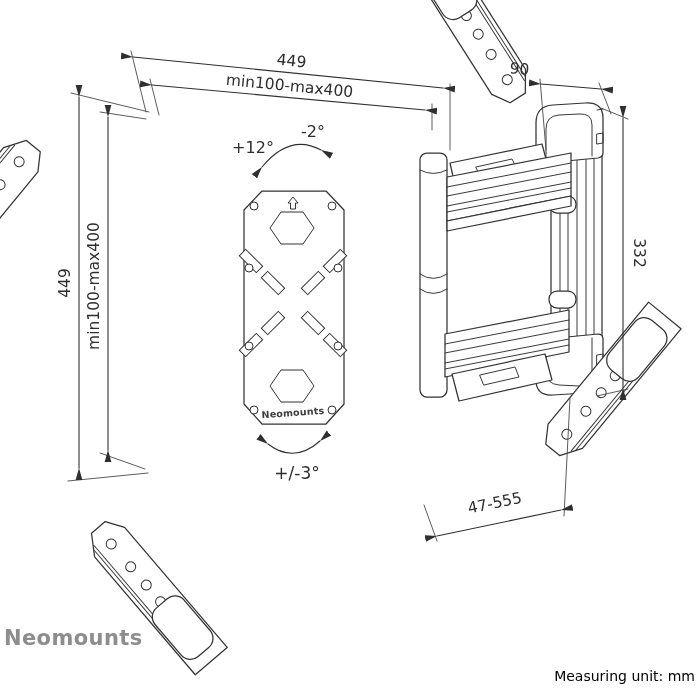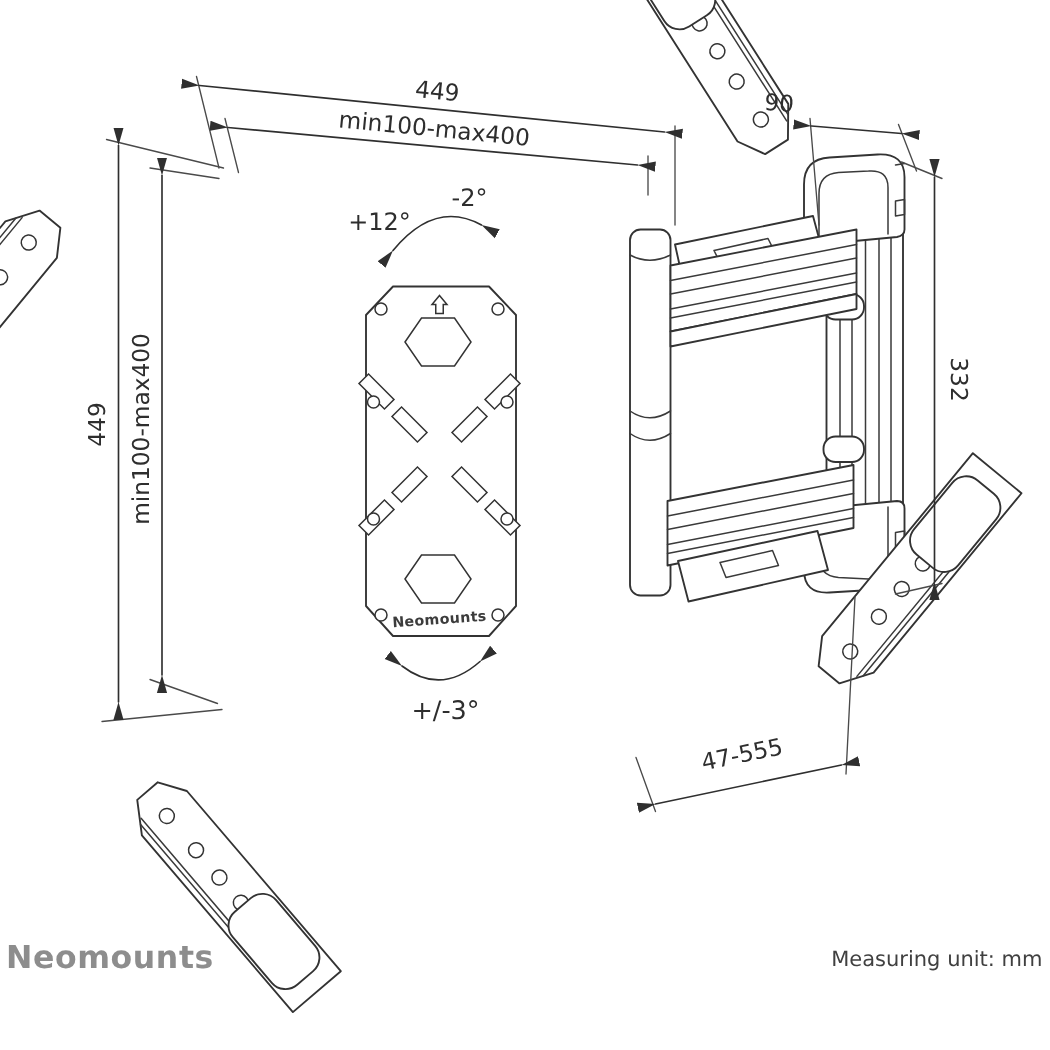--- a/index.html
+++ b/index.html
@@ -12,21 +12,21 @@
   .rot-text{font-size:16px;}
   .plate-brand{font-size:9.5px;font-weight:600;fill:#3c3c3c;letter-spacing:.2px;}
   .outline{stroke:#333;stroke-width:1.25;fill:#fff;stroke-linejoin:round;stroke-linecap:round;}
   .thin{stroke:#3a3a3a;stroke-width:1;fill:none;stroke-linejoin:round;stroke-linecap:round;}
   .dim{stroke:#2f2f2f;stroke-width:1.1;fill:none;stroke-linecap:round;}
   .ext{stroke:#4a4a4a;stroke-width:0.9;fill:none;stroke-linecap:round;}
   .hole{stroke:#333;stroke-width:1;fill:#fff;}
   .cut{stroke:#333;stroke-width:1;fill:#fff;}
   .footer-brand{position:absolute;left:4px;top:626px;font-size:21px;font-weight:600;
                 color:#8d8d8d;letter-spacing:.4px;}
-  .footer-unit{position:absolute;right:5px;top:632px;font-size:14px;color:#404040;}
+  .footer-unit{position:absolute;right:5px;top:668px;font-size:14px;color:#000000;}
 </style>
 </head>
 <body>
 
 <div class="canvas">
 <svg width="700" height="700" viewBox="0 0 700 700">
   <defs>
     <marker id="arrow" viewBox="0 0 13 8" refX="1" refY="4" markerWidth="13" markerHeight="8" orient="auto-start-reverse" markerUnits="userSpaceOnUse">
       <path d="M1,4 L13,0.6 L13,7.4 Z" fill="#2f2f2f"></path>
     </marker>

